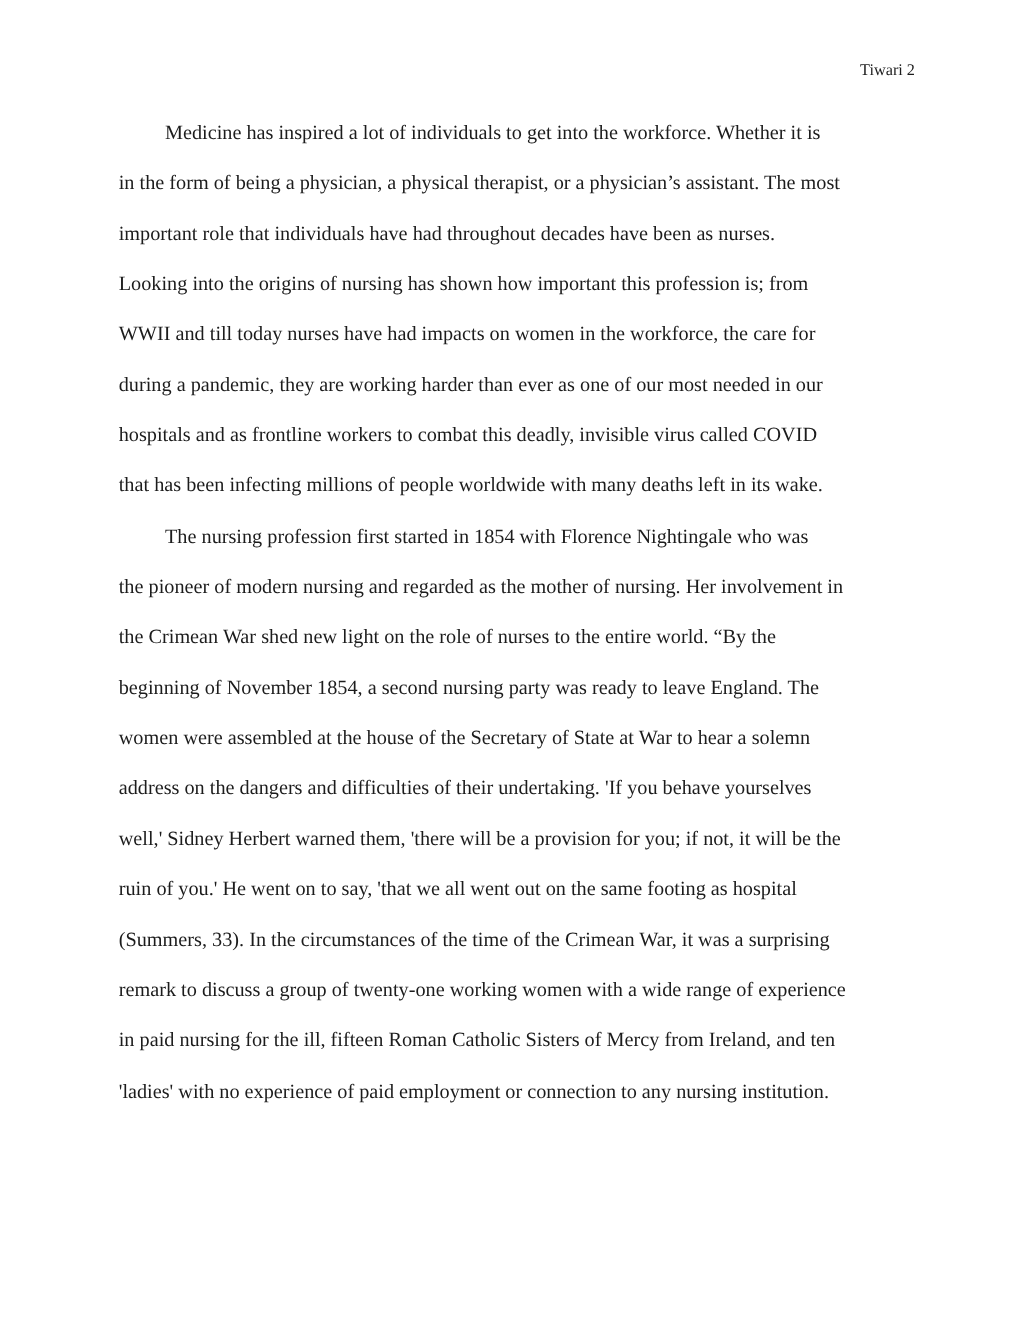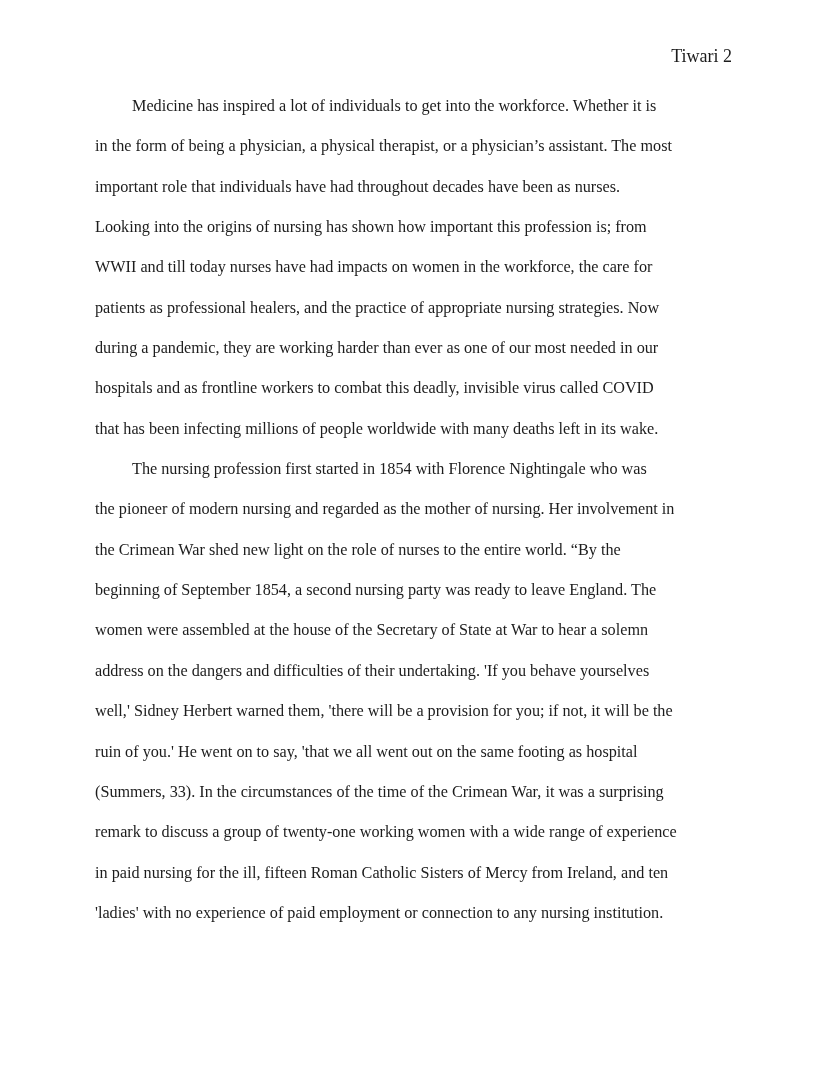--- a/index.html
+++ b/index.html
@@ -13,21 +13,21 @@
     height: 1071px;
     background: #ffffff;
     font-family: "Liberation Serif", "DejaVu Serif", serif;
     color: #1c1c1c;
     overflow: hidden;
   }
   .page-header {
     position: absolute;
     top: 46px;
     right: 96px;
-    font-size: 18px;
+    font-size: 13px;
     line-height: 20px;
     text-align: right;
   }
   .page-body {
     position: absolute;
     top: 86px;
     left: 95px;
     width: 660px;
     font-family: Liberation Serif, serif;
   }
@@ -52,30 +52,29 @@
   <header class="page-header">
     <span>Tiwari 2</span>
   </header>
   <main class="page-body">
       <p class="paragraph">
         <span class="line first-line">Medicine has inspired a lot of individuals to get into the workforce. Whether it is</span>
         <span class="line">in the form of being a physician, a physical therapist, or a physician’s assistant. The most</span>
         <span class="line">important role that individuals have had throughout decades have been as nurses.</span>
         <span class="line">Looking into the origins of nursing has shown how important this profession is; from</span>
         <span class="line">WWII and till today nurses have had impacts on women in the workforce, the care for</span>
-        <span class="line">patients as professional healers, and the practice of appropriate nursing strategies. Now</span>
         <span class="line">during a pandemic, they are working harder than ever as one of our most needed in our</span>
         <span class="line">hospitals and as frontline workers to combat this deadly, invisible virus called COVID</span>
         <span class="line">that has been infecting millions of people worldwide with many deaths left in its wake.</span>
       </p>
       <p class="paragraph">
         <span class="line first-line">The nursing profession first started in 1854 with Florence Nightingale who was</span>
         <span class="line">the pioneer of modern nursing and regarded as the mother of nursing. Her involvement in</span>
         <span class="line">the Crimean War shed new light on the role of nurses to the entire world. “By the</span>
-        <span class="line">beginning of September 1854, a second nursing party was ready to leave England. The</span>
+        <span class="line">beginning of November 1854, a second nursing party was ready to leave England. The</span>
         <span class="line">women were assembled at the house of the Secretary of State at War to hear a solemn</span>
         <span class="line">address on the dangers and difficulties of their undertaking. 'If you behave yourselves</span>
         <span class="line">well,' Sidney Herbert warned them, 'there will be a provision for you; if not, it will be the</span>
         <span class="line">ruin of you.' He went on to say, 'that we all went out on the same footing as hospital</span>
         <span class="line">(Summers, 33). In the circumstances of the time of the Crimean War, it was a surprising</span>
         <span class="line">remark to discuss a group of twenty-one working women with a wide range of experience</span>
         <span class="line">in paid nursing for the ill, fifteen Roman Catholic Sisters of Mercy from Ireland, and ten</span>
         <span class="line">'ladies' with no experience of paid employment or connection to any nursing institution.</span>
       </p>
     </main>

